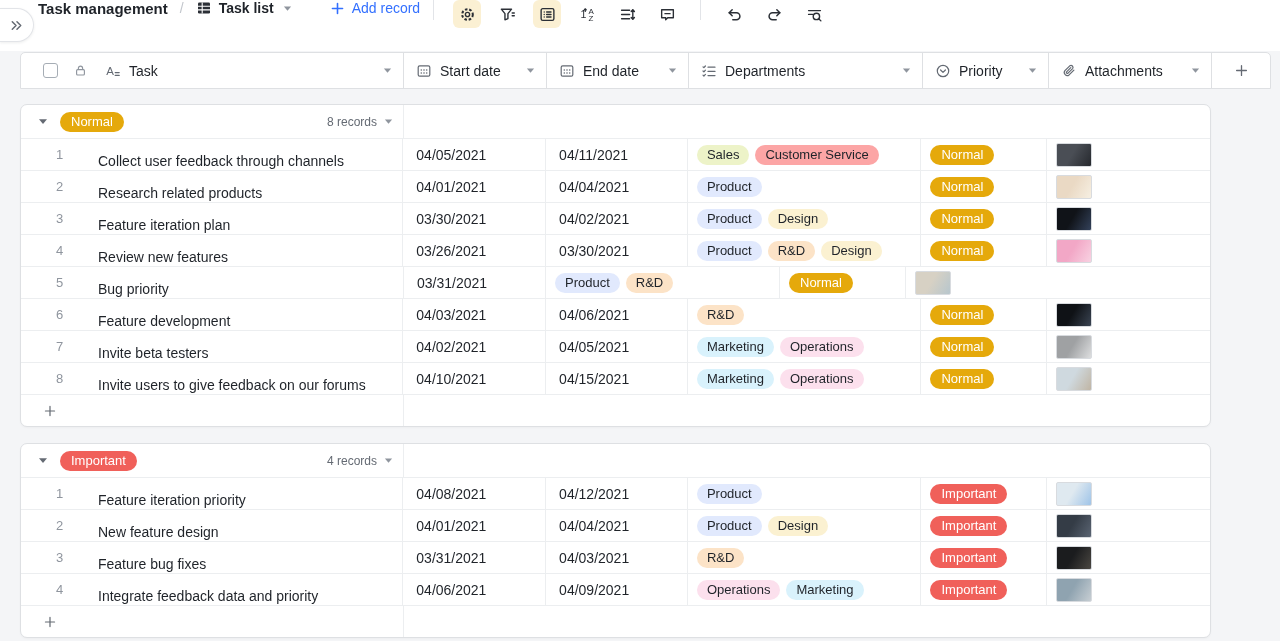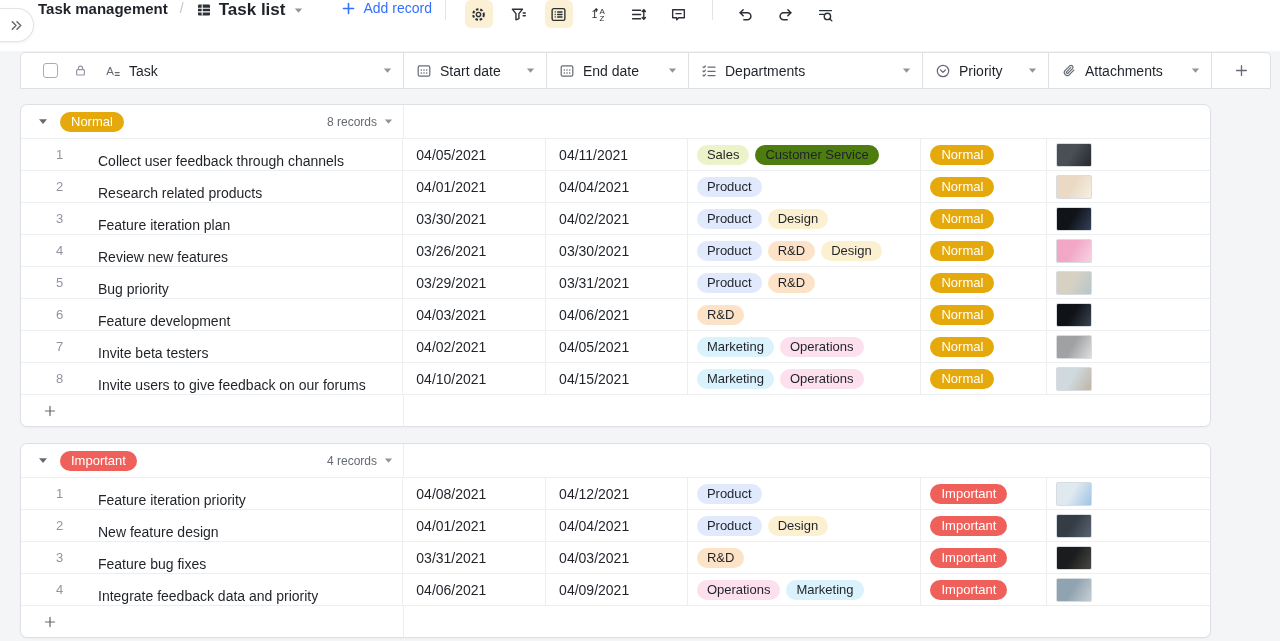--- a/index.html
+++ b/index.html
@@ -13,21 +13,21 @@
   .toolbar { height:51px; background:#fff; display:flex; align-items:flex-start; padding-left:38px; position:relative; }
   .collapse-pill {
     position:absolute; left:0; top:8px; width:34px; height:34px; background:#fff;
     border:1px solid #e2e4e8; border-left:none; border-radius:0 17px 17px 0;
     display:flex; align-items:center; justify-content:center;
     box-shadow:0 1px 3px rgba(31,35,41,.08); cursor:pointer;
   }
   .tb-title { font-size:15px; font-weight:700; white-space:nowrap; }
   .tb-slash { color:#c2c6cc; font-size:14px; margin:0 12px; }
   .tb-view { display:flex; align-items:center; gap:7px; cursor:pointer; }
-  .tb-view-label { font-size:17px; font-weight:600; }
+  .tb-view-label { font-size:14px; font-weight:600; }
   .tb-add { display:flex; align-items:center; gap:7px; margin-left:38px; cursor:pointer; }
   .tb-add-label { font-size:14px; font-weight:500; color:#3370ff; }
   .tb-divider { width:1px; height:20px; background:#e2e4e8; margin:0 13px; }
   .tool-btn { width:28px; height:28px; border-radius:6px; display:flex; align-items:center; justify-content:center; margin:0 6px; cursor:pointer; }
   .tool-btn.active { background:#fbf0d3; }
   .caret { display:inline-block; }
   
   .grid-header {
     margin:1px 0 15px 20px; width:1251px; height:37px; background:#fff;
     border:1px solid #dee0e3; border-radius:5px 5px 0 0; display:flex;
@@ -323,21 +323,21 @@
     <div class="rows">
   <div class="row">
     <div class="cell c-task">
       <span class="rownum">1</span>
       <span class="task-text">Collect user feedback through channels</span>
     </div>
     <div class="cell c-start">04/05/2021</div>
     <div class="cell c-end">04/11/2021</div>
     <div class="cell c-dept">
             <span class="tag" style="background: rgb(237, 243, 200);">Sales</span>
-            <span class="tag" style="background: #4d7c0f;">Customer Service</span>
+            <span class="tag" style="background: #fca5a5;">Customer Service</span>
           </div>
     <div class="cell c-pri">
       <span class="badge pri-badge" style="background: rgb(229, 169, 11);">Normal</span>
     </div>
     <div class="cell c-att">
       <span class="thumb" style="background: linear-gradient(120deg, rgb(74, 78, 85) 45%, rgb(38, 41, 46));"></span>
     </div>
   </div>
 
   <div class="row">
@@ -395,21 +395,20 @@
     <div class="cell c-att">
       <span class="thumb" style="background: linear-gradient(120deg, rgb(242, 167, 198) 45%, rgb(248, 210, 226));"></span>
     </div>
   </div>
 
   <div class="row">
     <div class="cell c-task">
       <span class="rownum">5</span>
       <span class="task-text">Bug priority</span>
     </div>
-    <div class="cell c-start">03/29/2021</div>
     <div class="cell c-end">03/31/2021</div>
     <div class="cell c-dept">
             <span class="tag" style="background: rgb(225, 233, 253);">Product</span>
             <span class="tag" style="background: rgb(252, 227, 199);">R&amp;D</span>
           </div>
     <div class="cell c-pri">
       <span class="badge pri-badge" style="background: rgb(229, 169, 11);">Normal</span>
     </div>
     <div class="cell c-att">
       <span class="thumb" style="background: linear-gradient(120deg, rgb(215, 209, 196) 45%, rgb(183, 198, 205));"></span>

